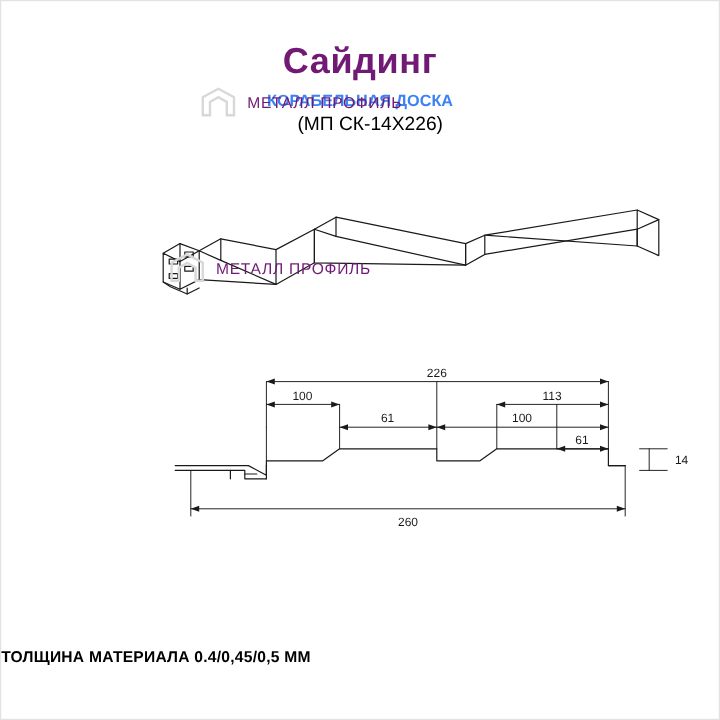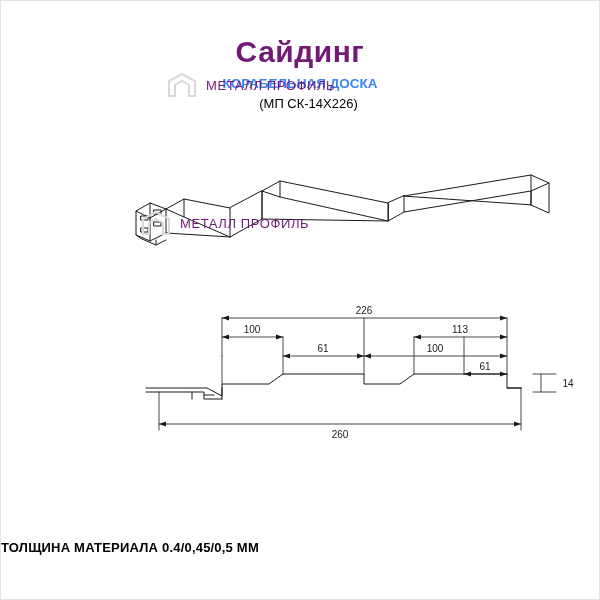--- a/index.html
+++ b/index.html
@@ -40,21 +40,21 @@
   }
   .title-sub {
     margin-top: 7px;
     font-size: 13.5px;
     font-weight: bold;
     line-height: 16px;
     color: #3b82f6;
   }
   .title-code {
     margin-top: 5px;
-    font-size: 13px;
+    font-size: 16px;
     line-height: 14px;
     color: #000000;
     padding-left: 17px;
   }
 
   
   .drawing {
     position: absolute;
     top: 140px;
     left: 0;

